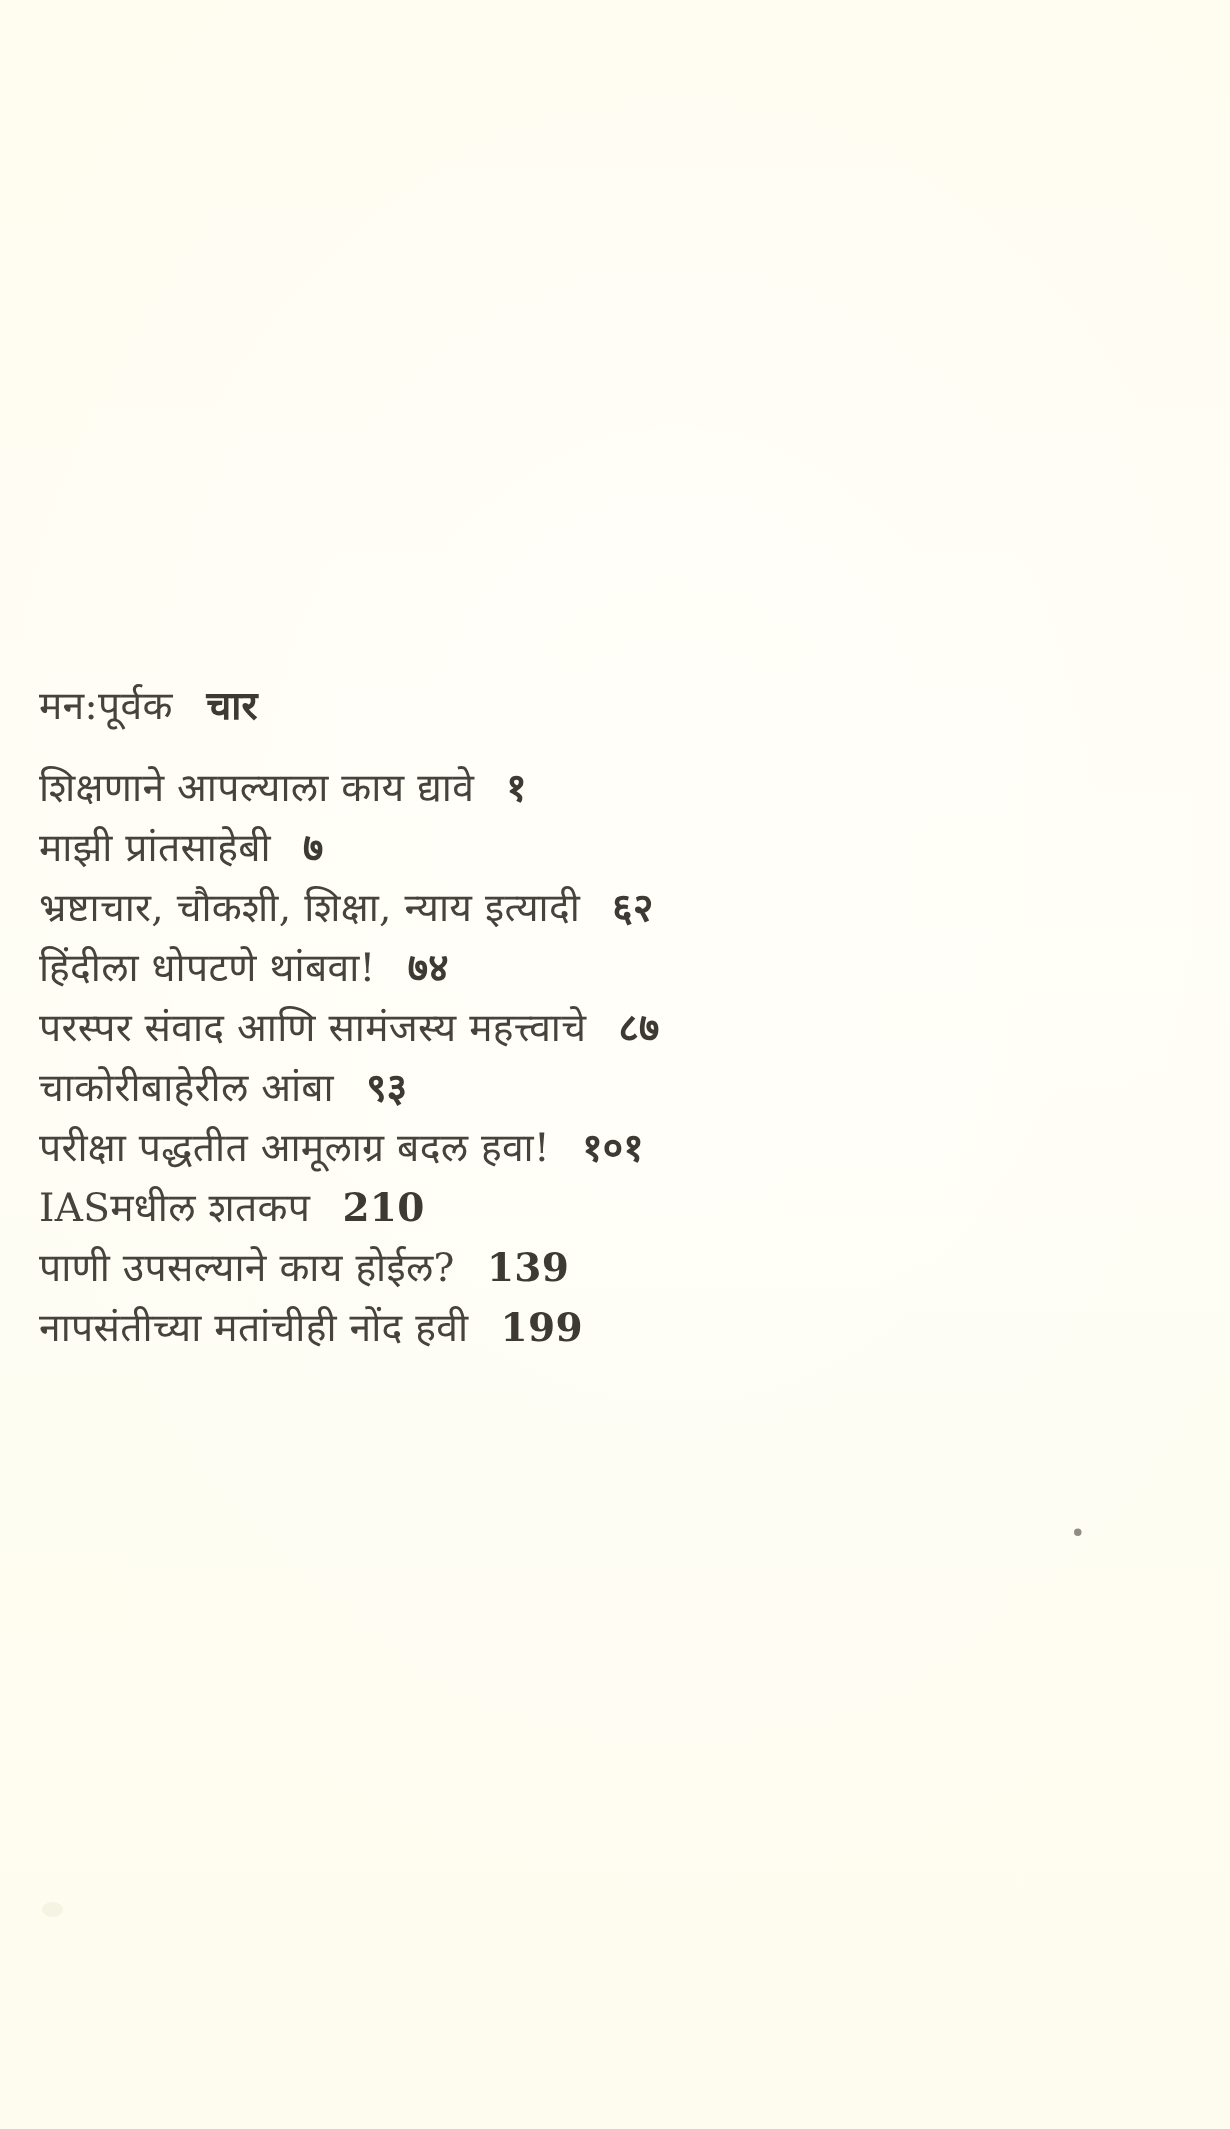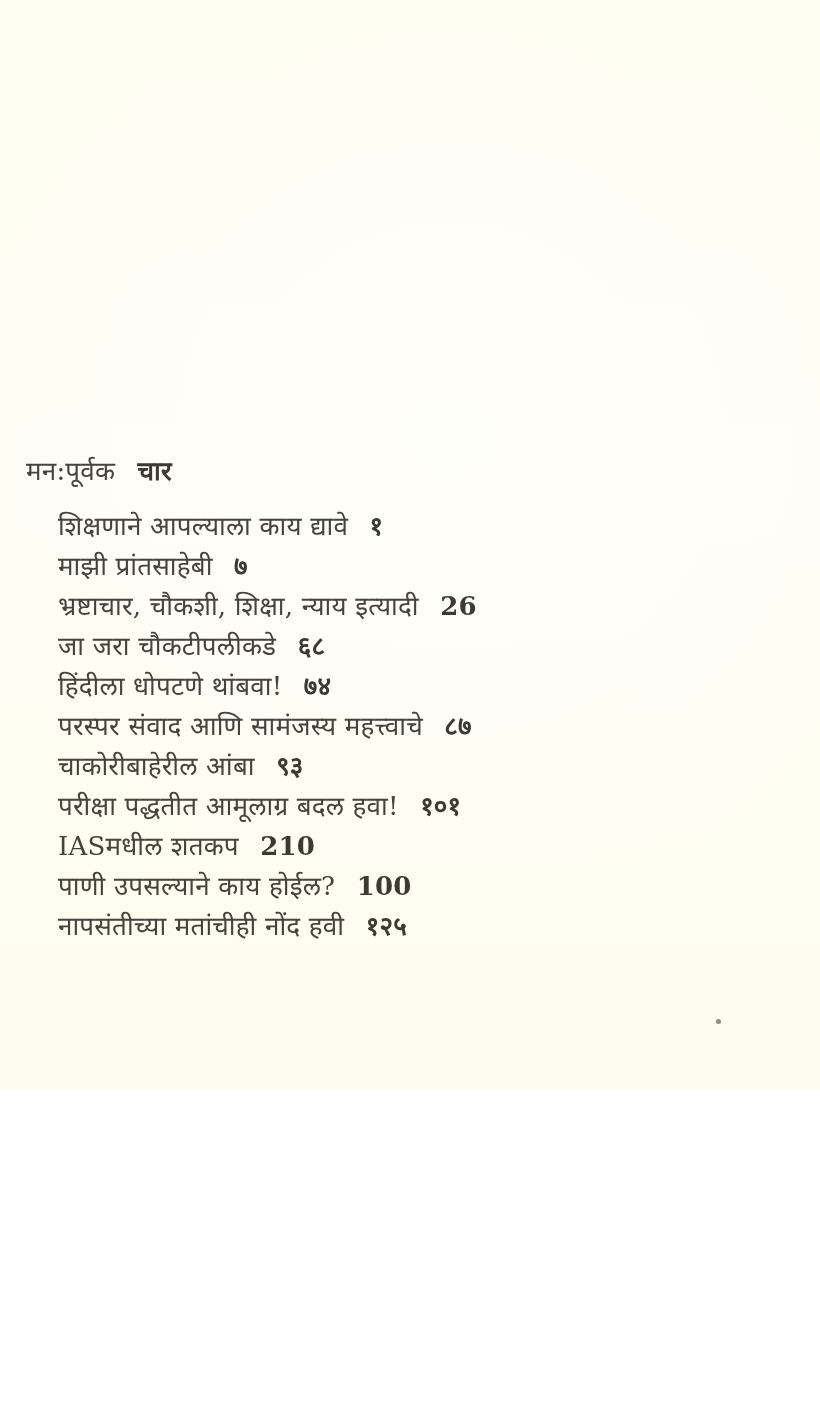--- a/index.html
+++ b/index.html
@@ -2,21 +2,21 @@
 <html lang="mr"><head>
 <meta charset="utf-8">
 <style>
   html, body {
     margin: 0;
     padding: 0;
   }
   .page {
     position: relative;
     width: 820px;
-    height: 1090px;
+    height: 1419px;
     background: #fffef2;
     
     background-image:
       radial-gradient(ellipse 120% 90% at 55% 40%, rgba(255,255,255,0.55), rgba(255,255,255,0) 60%),
       linear-gradient(180deg, #fffdf0 0%, #fffef4 45%, #fefcee 100%);
     overflow: hidden;
     font-family: "DejaVu Serif", "Liberation Serif", serif;
   }
   .toc {
     position: absolute;
@@ -44,21 +44,20 @@
   }
   .toc-entry {
     font-size: 26px;
     line-height: 40px;
     white-space: nowrap;
     letter-spacing: 0.2px;
   }
   .entry-title {
     font-weight: 400;
     color: #45433c;
-    margin-left: 32px;
   }
   .entry-page {
     font-weight: 700;
     margin-left: 13px;
     color: #3c3a33;
   }
   .speck {
     position: absolute;
     left: 716px;
     top: 1019px;
@@ -98,27 +97,23 @@
       </div>
 
       <div class="toc-entry">
         <span class="entry-title">माझी प्रांतसाहेबी</span>
         <span class="entry-page">७</span>
       </div>
 
 
       <div class="toc-entry">
         <span class="entry-title">भ्रष्टाचार, चौकशी, शिक्षा, न्याय इत्यादी</span>
-        <span class="entry-page">26</span>
+        <span class="entry-page">६२</span>
       </div>
 
-      <div class="toc-entry">
-        <span class="entry-title">जा जरा चौकटीपलीकडे</span>
-        <span class="entry-page">६८</span>
-      </div>
 
       <div class="toc-entry">
         <span class="entry-title">हिंदीला धोपटणे थांबवा!</span>
         <span class="entry-page">७४</span>
       </div>
 
 
       <div class="toc-entry">
         <span class="entry-title">परस्पर संवाद आणि सामंजस्य महत्त्वाचे</span>
         <span class="entry-page">८७</span>
@@ -135,26 +130,26 @@
       </div>
 
       <div class="toc-entry">
         <span class="entry-title">IASमधील शतकप</span>
         <span class="entry-page">210</span>
       </div>
 
 
       <div class="toc-entry">
         <span class="entry-title">पाणी उपसल्याने काय होईल?</span>
-        <span class="entry-page">100</span>
+        <span class="entry-page">139</span>
       </div>
 
       <div class="toc-entry">
         <span class="entry-title">नापसंतीच्या मतांचीही नोंद हवी</span>
-        <span class="entry-page">१२५</span>
+        <span class="entry-page">199</span>
       </div>
     </div>
 
   </div>
 
   <div class="speck"></div>
   <div class="smudge"></div>
 
 </div>
 

